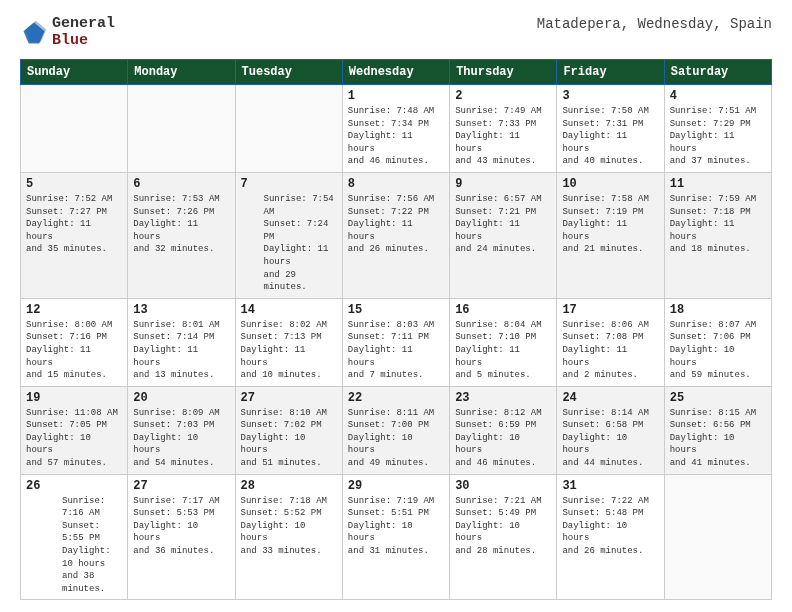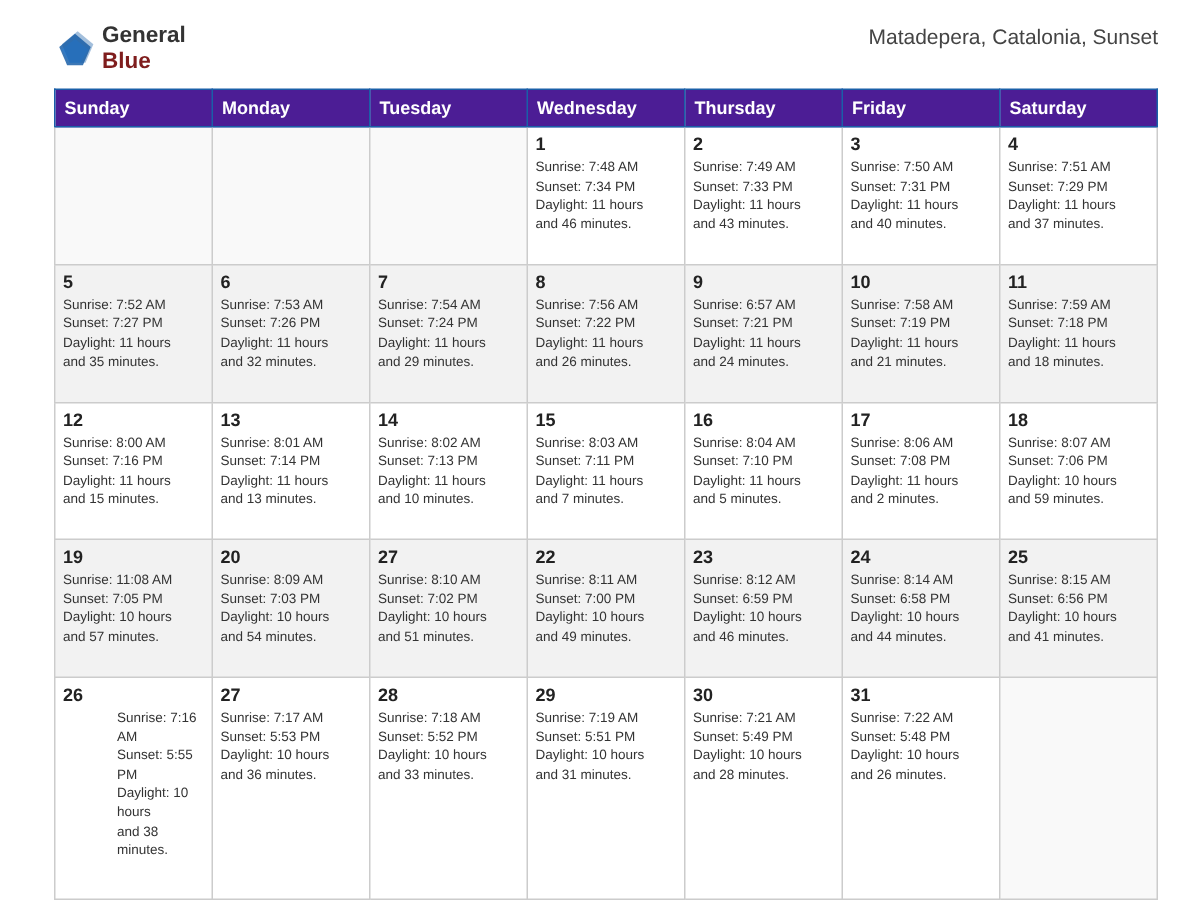--- a/index.html
+++ b/index.html
@@ -6,23 +6,24 @@
     body {
       width: 792px;
       height: 612px;
       font-family: Arial, sans-serif;
       background: #fff;
       overflow: hidden;
     }
     .page {
       width: 792px;
       height: 612px;
-      padding: 16px 20px 12px 36px;
+      padding: 16px 20px 12px 20px;
       display: flex;
       flex-direction: column;
+      font-family: Liberation Mono, monospace;
     }
     .header {
       display: flex;
       align-items: flex-start;
       justify-content: space-between;
       margin-bottom: 10px;
     }
     .logo {
       display: flex;
       align-items: center;
@@ -61,21 +62,21 @@
       color: #444;
     }
     .calendar {
       flex: 1;
       border: 1px solid #ccc;
       border-collapse: collapse;
       width: 100%;
       table-layout: fixed;
     }
     .calendar th {
-      background: #4c1d95;
+      background: #14532d;
       color: #fff;
       font-size: 12px;
       font-weight: bold;
       text-align: left;
       padding: 5px 6px;
       border: 1px solid #1a5fa8;
     }
     .calendar td {
       border: 1px solid #ccc;
       vertical-align: top;
@@ -114,21 +115,21 @@
         <polygon points="16,4 28,14 22,28 10,28 4,14" fill="#1a5fa8" opacity="0.85"></polygon>
         <polygon points="16,8 26,16 20,26 12,26 6,16" fill="#2a7fd4" opacity="0.6"></polygon>
         <polygon points="18,2 30,12 24,26 12,26 6,12" fill="#1a5fa8" opacity="0.4"></polygon>
       </svg>
       <div class="logo-text">
         <span class="logo-general">General</span>
         <span class="logo-blue">Blue</span>
       </div>
     </div>
     <div class="title-block">
-      <div class="subtitle">Matadepera, Catalonia, Sunset</div>
+      <div class="subtitle">Matadepera, Wednesday, Spain</div>
     </div>
   </div>
 
   <table class="calendar">
     <thead>
       <tr>
         <th>Sunday</th>
         <th>Monday</th>
         <th>Tuesday</th>
         <th>Wednesday</th>
@@ -181,21 +182,21 @@
           </td>
           <td>
             <span class="day-num">6</span>
             <div class="day-info" style="white-space: pre-line;">Sunrise: 7:53 AM
 Sunset: 7:26 PM
 Daylight: 11 hours
 and 32 minutes.</div>
           </td>
           <td>
             <span class="day-num">7</span>
-            <div class="day-info" style="white-space: pre-line;">Sunrise: 7:54 AM
+            <div class="day-info" style="white-space: pre-line; margin-left: 23px;">Sunrise: 7:54 AM
 Sunset: 7:24 PM
 Daylight: 11 hours
 and 29 minutes.</div>
           </td>
           <td>
             <span class="day-num">8</span>
             <div class="day-info" style="white-space: pre-line;">Sunrise: 7:56 AM
 Sunset: 7:22 PM
 Daylight: 11 hours
 and 26 minutes.</div>

